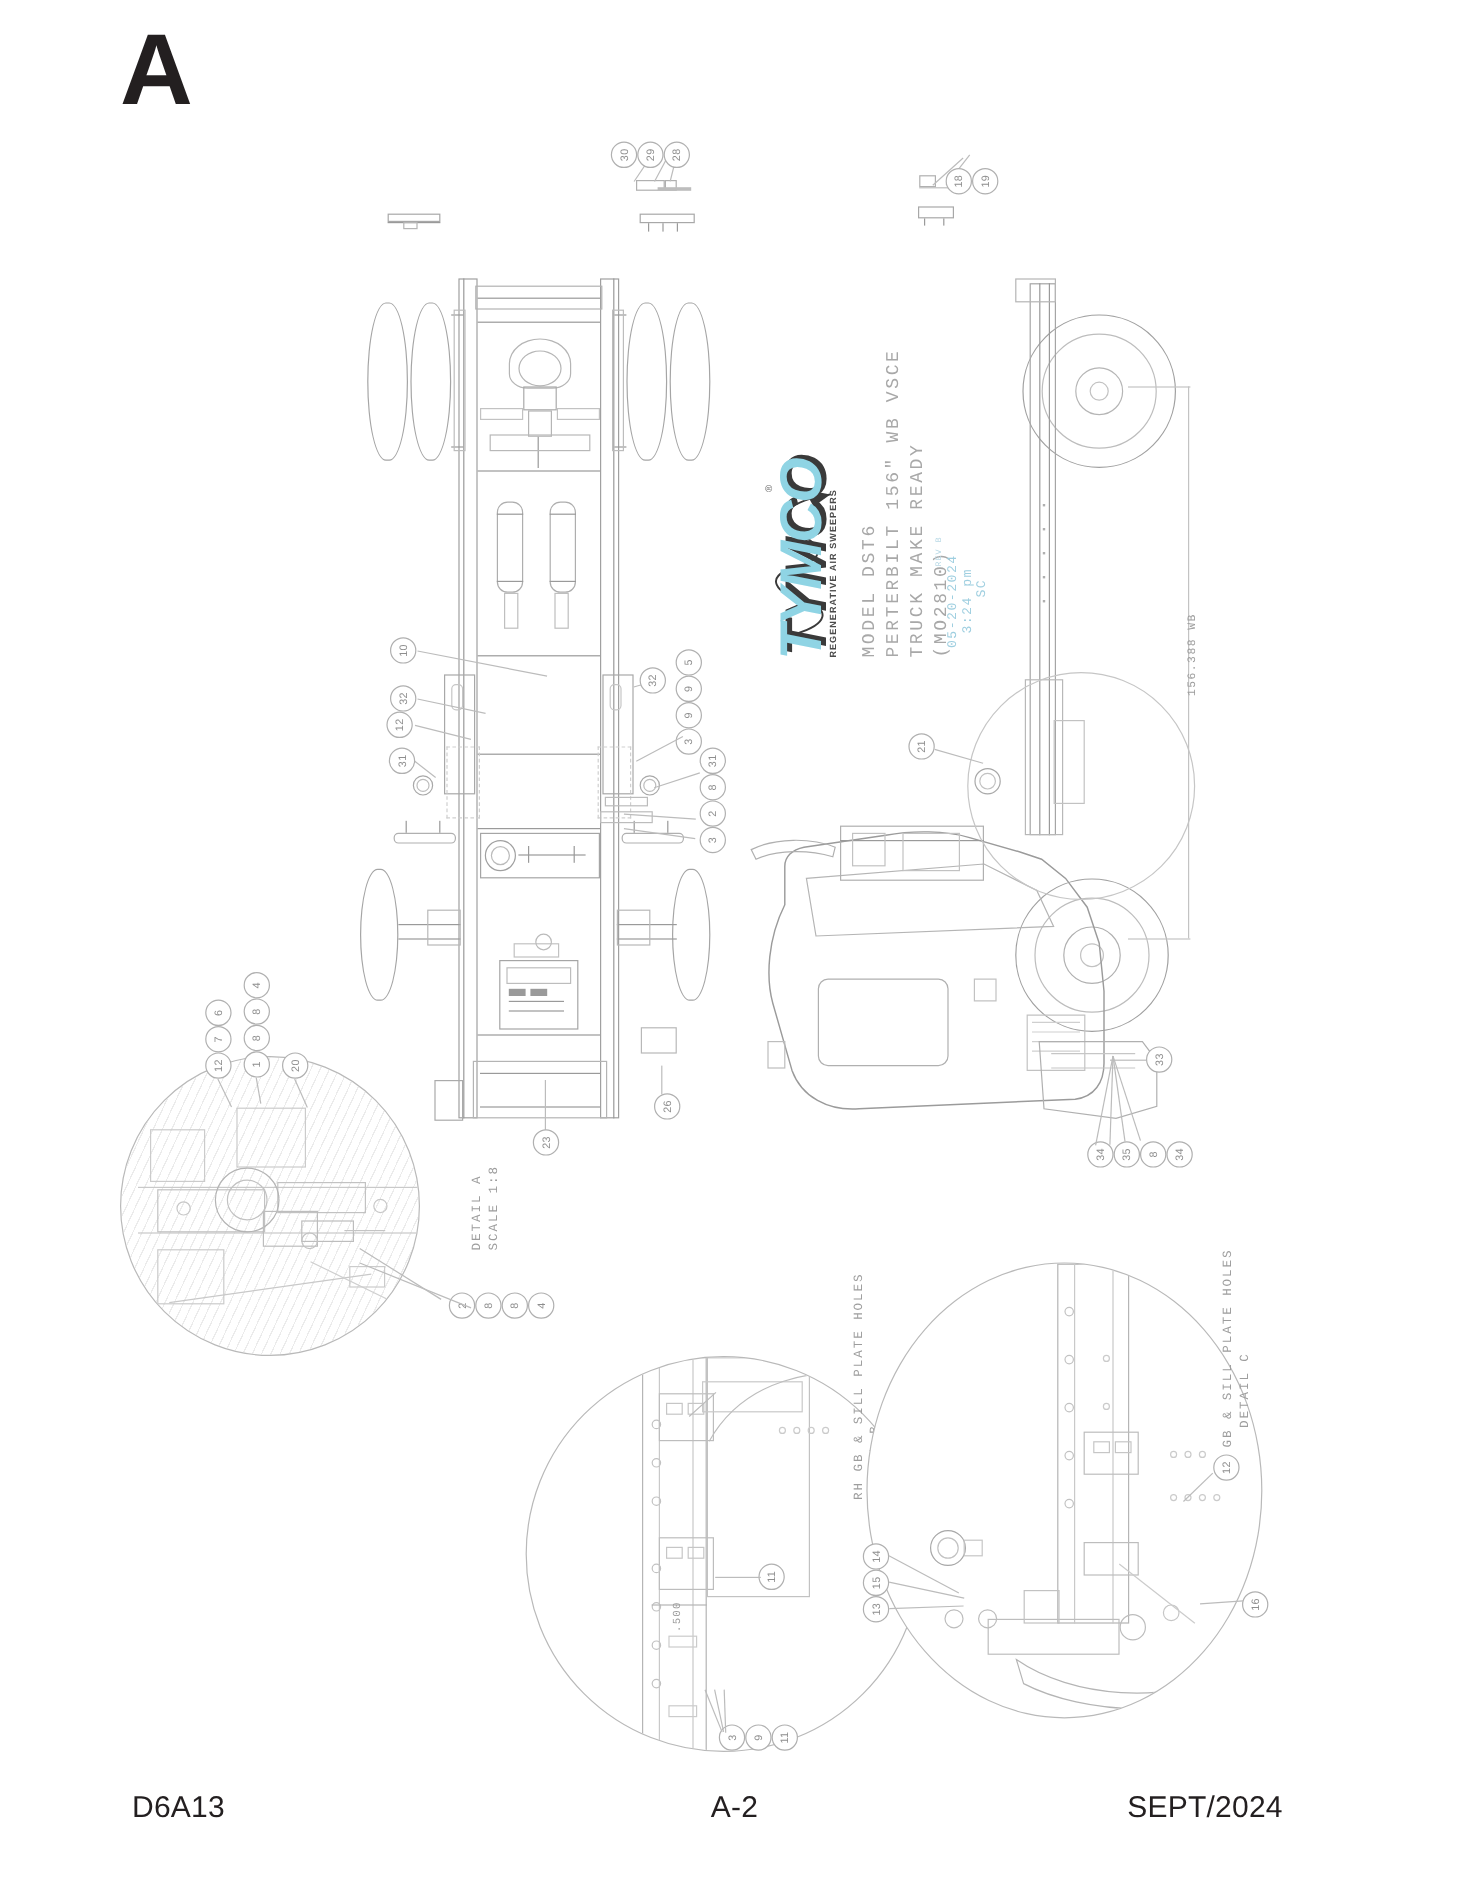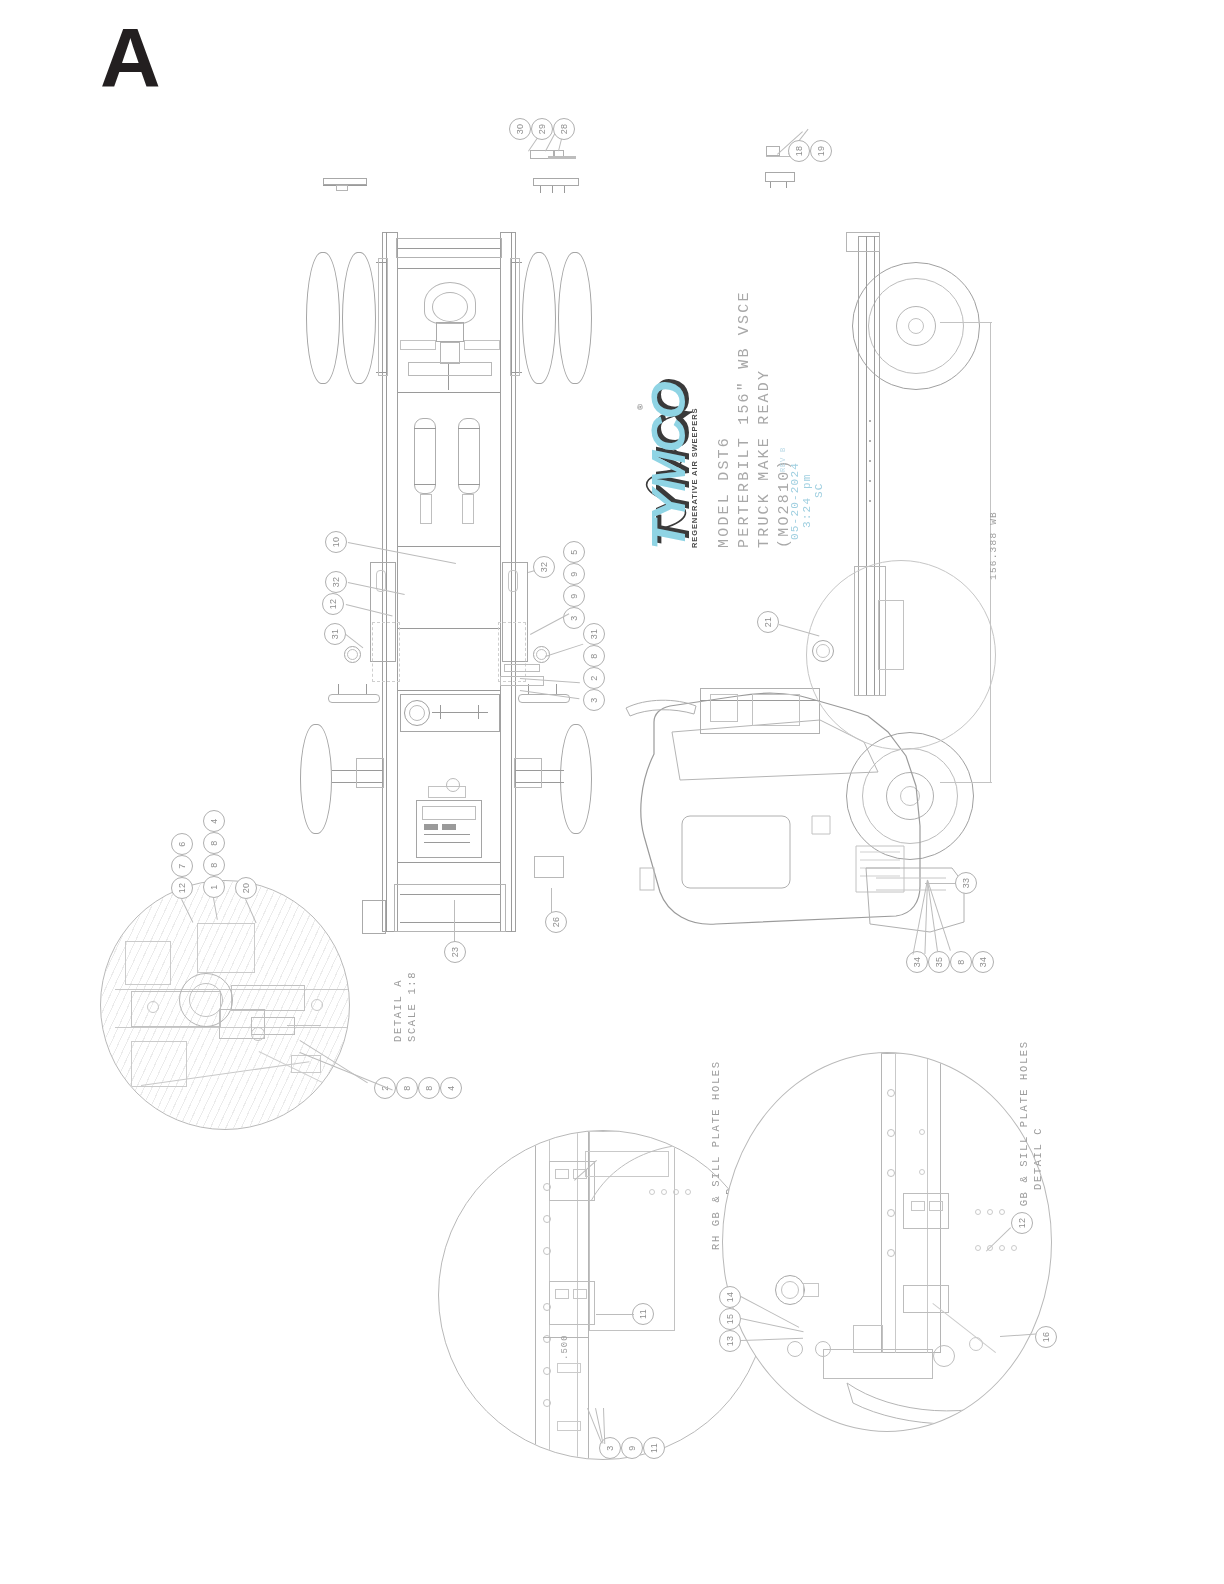--- a/index.html
+++ b/index.html
@@ -598,14 +598,19 @@
     <div class="lead" style="left:741px;top:1296px;width:66px;transform:rotate(28deg);"></div>
     <div class="lead" style="left:741px;top:1318px;width:64px;transform:rotate(12deg);"></div>
     <div class="lead" style="left:741px;top:1340px;width:62px;transform:rotate(-2deg);"></div>
 
     <div class="bal" style="left:1035px;top:1326px;">
         <i>16</i>
       </div>
     <div class="lead" style="left:1000px;top:1336px;width:36px;transform:rotate(-4deg);"></div>
   </div>
 
+  <div class="footer">
+    <span class="f-left">D6A13</span>
+    <span class="f-mid">A-2</span>
+    <span class="f-right">SEPT/2024</span>
+  </div>
 
 </div>
 
 </body></html>

